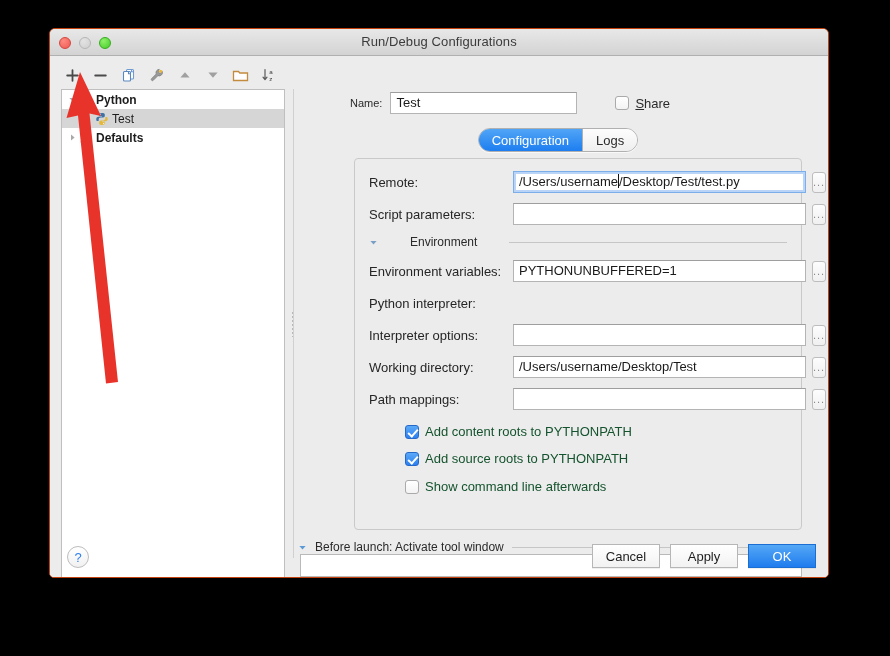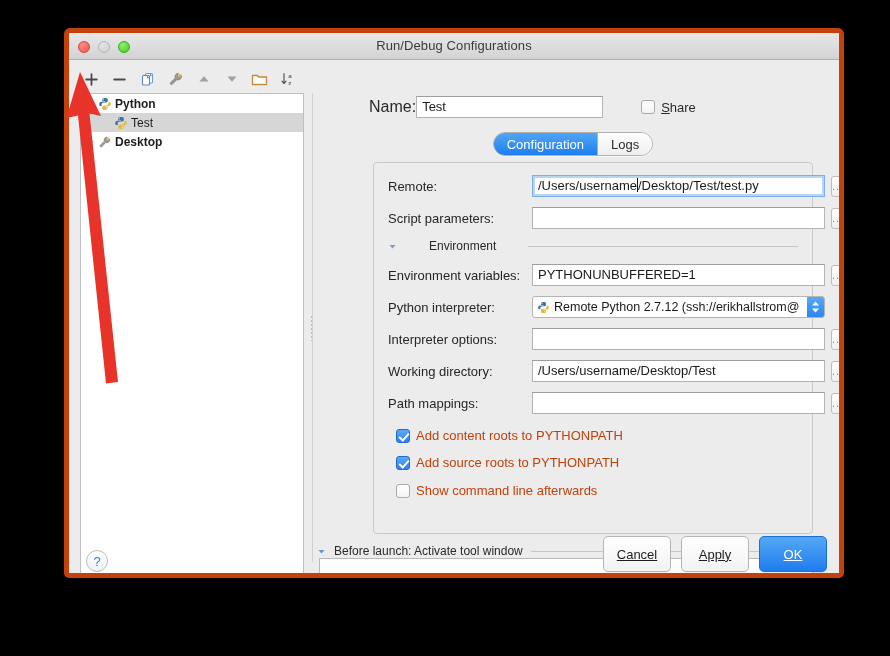--- a/index.html
+++ b/index.html
@@ -12,29 +12,29 @@
     height: 656px;
     font-family: "Liberation Sans", sans-serif;
     -webkit-font-smoothing: antialiased;
     overflow: hidden;
     position: relative;
   }
 
   
   .window {
     position: absolute;
-    left: 64px;
+    left: 49px;
     top: 28px;
     width: 780px;
     height: 550px;
     background: #ececec;
     border-radius: 6px 6px 5px 5px;
     box-shadow: 0 6px 22px rgba(0,0,0,0.55);
     overflow: hidden;
-    border: 5px solid #c2410c;
+    border: 1px solid #c2410c;
     box-sizing: border-box;
   }
 
   
   .titlebar {
     position: relative;
     height: 27px;
     background: linear-gradient(to bottom, #e8e8e8 0%, #d3d3d3 100%);
     border-bottom: 1px solid #b0b0b0;
     box-sizing: border-box;
@@ -171,23 +171,23 @@
   
   .name-row {
     position: absolute;
     left: 0; top: 30px;
     right: 0;
     height: 22px;
     display: flex;
     align-items: center;
   }
   .name-label {
-    font-size: 16px;
+    font-size: 11px;
     color: #2a2a2a;
-    margin-right: 0;
+    margin-right: 8px;
     margin-left: 52px;
   }
   .text-input {
     background: #ffffff;
     border: 1px solid #b4b4b4;
     border-top-color: #9e9e9e;
     box-sizing: border-box;
     font-size: 13px;
     color: #1a1a1a;
     padding: 0 5px;
@@ -360,21 +360,21 @@
     width: 17px; height: 100%;
     background: linear-gradient(to bottom,#56a9f7,#2a85f2);
     display: flex;
     flex-direction: column;
     align-items: center;
     justify-content: center;
     gap: 2px;
   }
 
   .checks { position: absolute; left: 22px; }
-  .check-row { display: flex; align-items: center; font-size: 13px; color: #c2410c; }
+  .check-row { display: flex; align-items: center; font-size: 13px; color: #14532d; margin-left: 28px; }
 
   
   .bl-head {
     position: absolute;
     left: 0;
     top: 476px;
     right: 16px;
     display: flex;
     align-items: center;
     gap: 8px;
@@ -392,33 +392,32 @@
 
   
   .footer-btns {
     position: absolute;
     right: 12px;
     bottom: 10px;
     display: flex;
     gap: 10px;
   }
   .btn {
-    height: 36px;
+    height: 24px;
     min-width: 68px;
-    border-radius: 5px;
+    border-radius: 0;
     border: 1px solid #b6b6b6;
     background: linear-gradient(to bottom,#ffffff,#f2f2f2);
     font-size: 13px;
     color: #1d1d1d;
     display: flex;
     align-items: center;
     justify-content: center;
     box-sizing: border-box;
     box-shadow: 0 1px 0 rgba(0,0,0,0.06);
-    text-decoration: underline;
   }
   .btn.primary {
     background: linear-gradient(to bottom,#55a8f6,#1f7cee);
     border-color: #1b6ed2;
     color: #ffffff;
     text-align: center;
   }
   .help-btn {
     position: absolute;
     left: 17px;
@@ -547,21 +546,21 @@
           <svg width="9" height="9" viewBox="0 0 9 9">
               <path d="M3 1.4 L6.6 4.5 L3 7.6 Z" fill="#a9a9a9"></path>
             </svg>
         </span>
         <span class="tree-icon">
           <svg width="14" height="14" viewBox="0 0 16 16">
             <path d="M10.3 2.3a3.4 3.4 0 0 0-3.1 4.7L2.6 11.6a1.2 1.2 0 1 0 1.7 1.7l4.6-4.6a3.4 3.4 0 0 0 4.4-4.4l-1.9 1.9-1.6-.4-.4-1.6z" fill="#9a9a9a" stroke="#7d7d7d" stroke-width="0.7"></path>
             <circle cx="11.6" cy="4.2" r="1.5" fill="#e9b63a"></circle>
           </svg>
         </span>
-        <span>Desktop</span>
+        <span>Defaults</span>
       </div>
     </div>
 
     <div class="splitter">
       <div class="sep-line"></div>
       <div class="splitter-grip"></div>
     </div>
 
     <div class="right">
 
@@ -606,39 +605,20 @@
         </div>
 
         <div class="field-row" style="top:101px;">
           <span class="field-label">Environment variables:</span>
           <div class="text-input field-input">PYTHONUNBUFFERED=1</div>
           <div class="ellipsis-btn">...</div>
         </div>
 
         <div class="field-row" style="top:133px;">
           <span class="field-label">Python interpreter:</span>
-          <div class="combo">
-            <span class="pyicon">
-              <svg width="13" height="13" viewBox="0 0 16 16">
-                <path d="M7.9 1.2c-2 0-3 .9-3 2v1.6h3.2v.6H3.8c-1.2 0-2.1.8-2.3 2.2-.2 1.6.1 2.7 1.5 2.7h1.2V8.6c0-1.2 1-2.2 2.2-2.2h2.9c1.1 0 1.9-.9 1.9-2V3.2c0-1.1-.9-2-2-2h-1.3z" fill="#3c72a5"></path>
-                <path d="M8.1 14.8c2 0 3-.9 3-2v-1.6H7.9v-.6h4.3c1.2 0 2.1-.8 2.3-2.2.2-1.6-.1-2.7-1.5-2.7h-1.2v1.7c0 1.2-1 2.2-2.2 2.2H6.7c-1.1 0-1.9.9-1.9 2v1.3c0 1.1.9 2 2 2h1.3z" fill="#e3b93c"></path>
-                <circle cx="6.2" cy="3.1" r=".65" fill="#fff"></circle>
-                <circle cx="9.8" cy="12.9" r=".65" fill="#fff"></circle>
-              </svg>
-            </span>
-            <span>Remote Python 2.7.12 (ssh://erikhallstrom@</span>
-            <span class="combo-stepper">
-              <svg width="9" height="5" viewBox="0 0 9 5">
-                  <path d="M4.5 0.6 L8 4.4 L1 4.4 Z" fill="#ffffff"></path>
-                </svg>
-              <svg width="9" height="5" viewBox="0 0 9 5">
-                  <path d="M4.5 4.4 L1 0.6 L8 0.6 Z" fill="#ffffff"></path>
-                </svg>
-            </span>
-          </div>
         </div>
 
         <div class="field-row" style="top:165px;">
           <span class="field-label">Interpreter options:</span>
           <div class="text-input field-input"></div>
           <div class="ellipsis-btn">...</div>
         </div>
 
         <div class="field-row" style="top:197px;">
           <span class="field-label">Working directory:</span>

